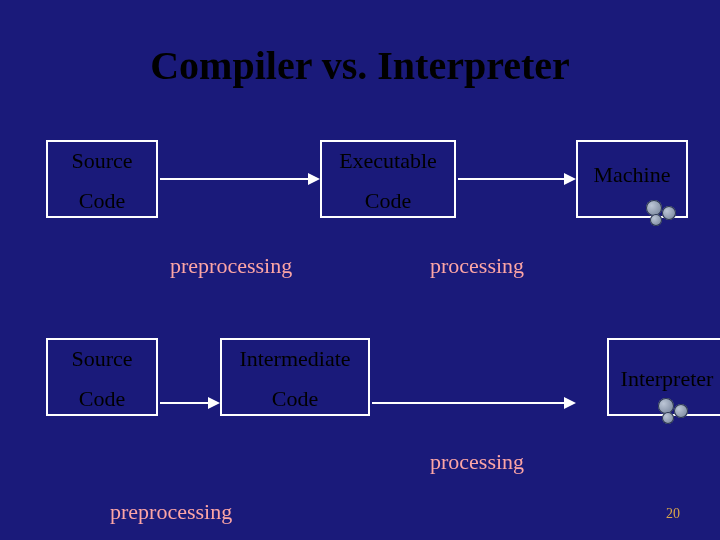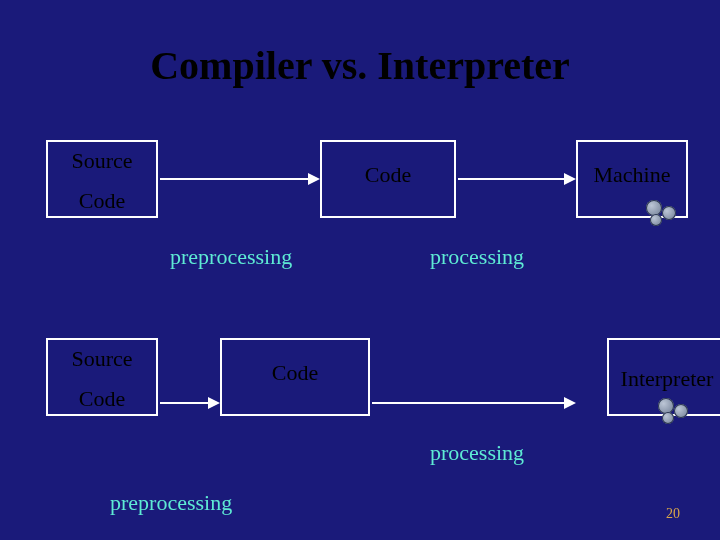--- a/index.html
+++ b/index.html
@@ -25,21 +25,22 @@
     position: absolute;
     border: 2px solid #fff;
     text-align: center;
     font-size: 22px;
     line-height: 1.2;
     padding-top: 6px;
   }
   .label {
     position: absolute;
     font-size: 22px;
-    color: #5eead4;
+    color: #fca5a5;
+    margin-top: 9px;
   }
   .page-num {
     position: absolute;
     right: 40px;
     bottom: 18px;
     color: #d9a64a;
     font-size: 14px;
   }
   .arrow-line {
     position: absolute;
@@ -78,20 +79,21 @@
 
 <div class="title">Compiler vs. Interpreter</div>
 
 <div class="box" style="left:46px; top:140px; width:112px; height:78px;">
   <div>Source</div>
   <div style="height:14px"></div>
   <div>Code</div>
 </div>
 
 <div class="box" style="left:320px; top:140px; width:136px; height:78px;">
+  <div>Executable</div>
   <div style="height:14px"></div>
   <div>Code</div>
 </div>
 
 <div class="box" style="left:576px; top:140px; width:112px; height:78px; padding-top:20px;">
   <span>Machine</span>
 </div>
 <div class="gears" style="left:644px; top:198px;">
   <div class="gear gear1"></div>
     <div class="gear gear2"></div>
@@ -107,20 +109,21 @@
 <div class="label" style="left:170px; top:244px;">preprocessing</div>
 <div class="label" style="left:430px; top:244px;">processing</div>
 
 <div class="box" style="left:46px; top:338px; width:112px; height:78px;">
   <div>Source</div>
   <div style="height:14px"></div>
   <div>Code</div>
 </div>
 
 <div class="box" style="left:220px; top:338px; width:150px; height:78px;">
+  <div>Intermediate</div>
   <div style="height:14px"></div>
   <div>Code</div>
 </div>
 
 <div class="box" style="left:576px; top:338px; width:120px; height:78px; padding-top:26px;margin-left:31px;">
   <span>Interpreter</span>
 </div>
 <div class="gears" style="left:656px; top:396px;">
   <div class="gear gear1"></div>
     <div class="gear gear2"></div>

